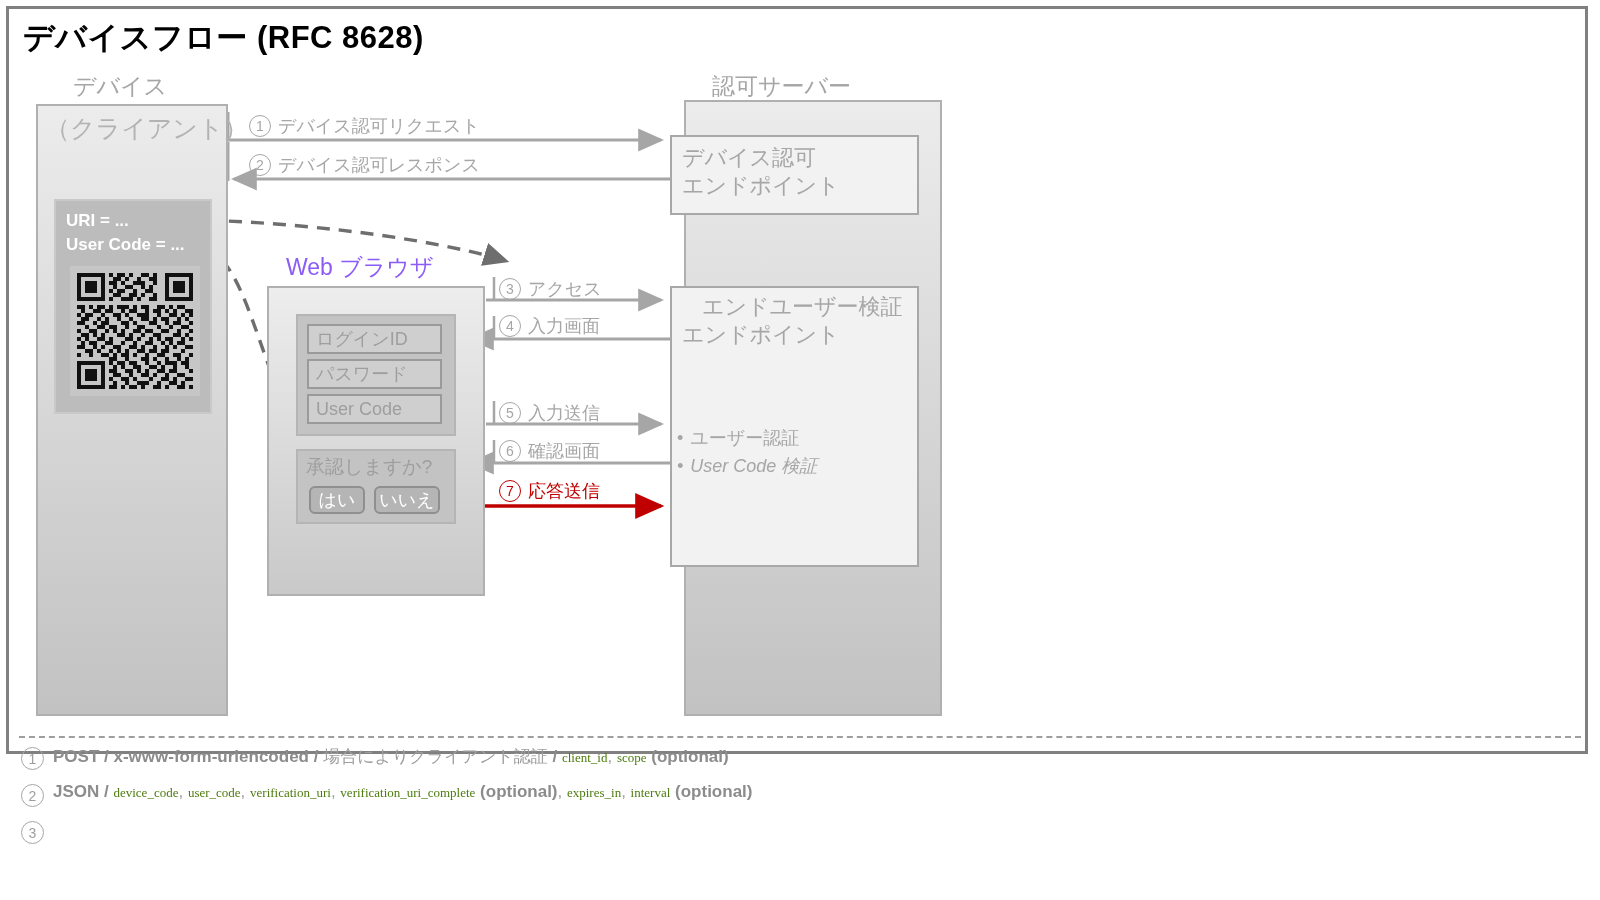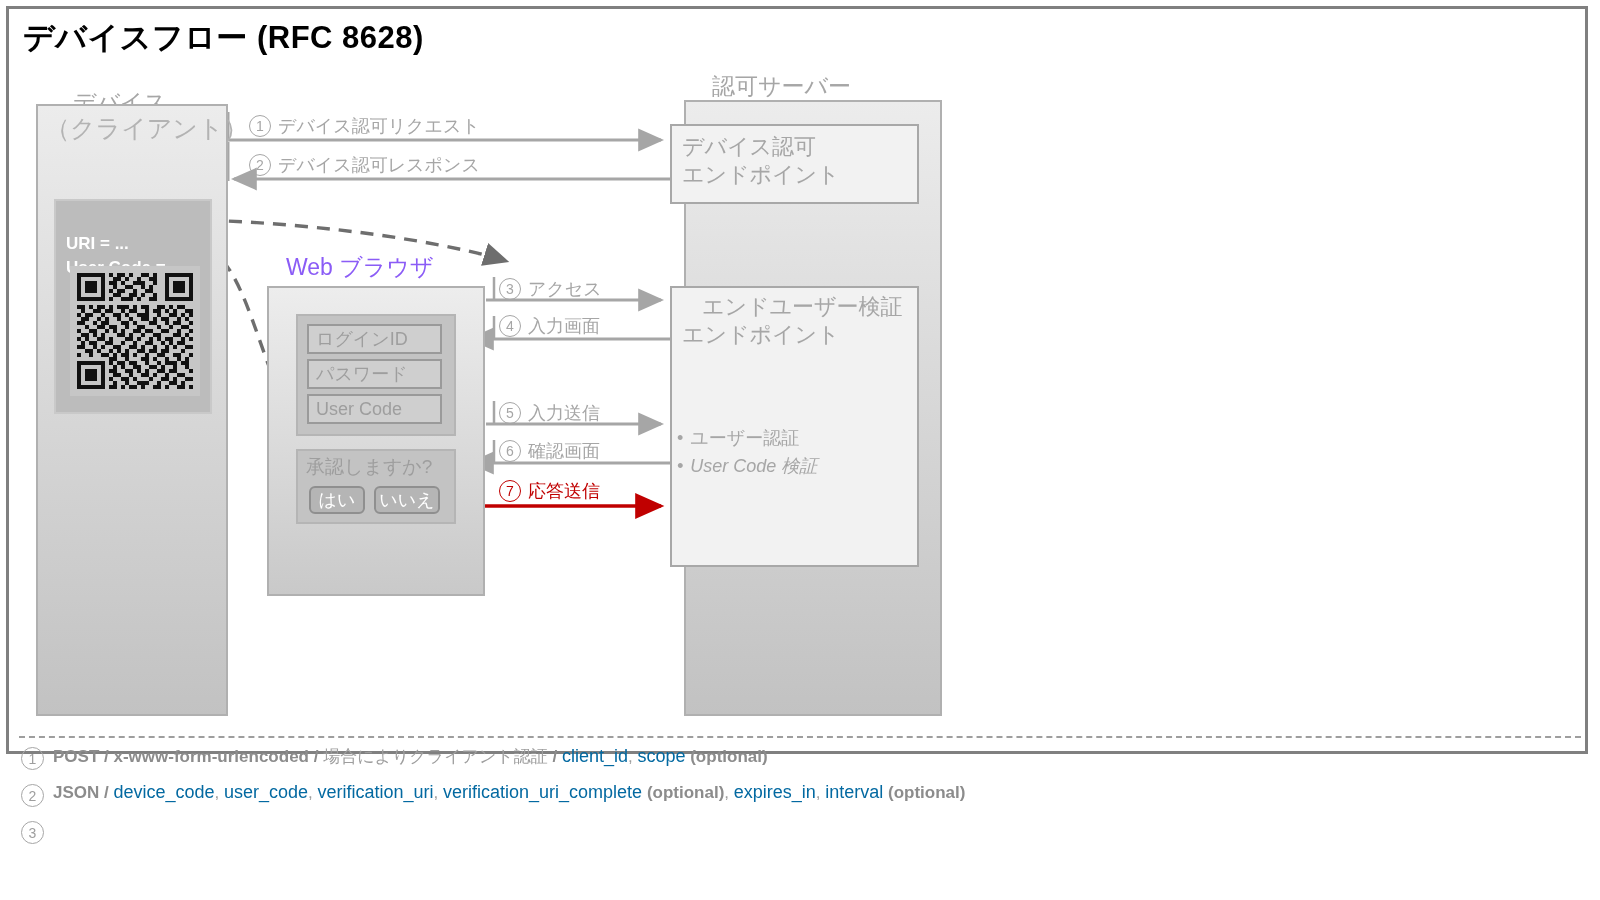--- a/index.html
+++ b/index.html
@@ -13,31 +13,31 @@
   #title{position:absolute;left:14px;top:8px;font-size:31px;font-weight:bold;
          color:#000;letter-spacing:.5px;white-space:nowrap;}
 
   
   .col{position:absolute;border:2px solid #b0b0b0;box-sizing:border-box;
        background:linear-gradient(#ececec,#c2c2c2);}
   #device-col{left:27px;top:95px;width:192px;height:612px;}
   #server-col{left:675px;top:91px;width:258px;height:616px;}
 
   .col-title{position:absolute;font-size:23px;color:#a6a6a6;white-space:nowrap;}
-  #device-col-title{left:64px;top:78px;}
+  #device-col-title{left:64px;top:62px;}
   #server-col-title{left:703px;top:62px;}
   #browser-col-title{left:277px;top:243px;font-size:23px;color:#8b5cf6;white-space:nowrap;position:absolute;}
 
   #device-sub{position:absolute;left:36px;top:103px;font-size:25px;color:#b3b3b3;white-space:nowrap;}
 
   
   #info-box{position:absolute;left:45px;top:190px;width:158px;height:215px;
             background:#bcbcbc;border:2px solid #c9c9c9;box-sizing:border-box;}
   .info-line{position:absolute;left:10px;color:#ffffff;font-size:17px;font-weight:bold;
-             white-space:nowrap;margin-top:23px;}
+             white-space:nowrap;}
   #info-uri{top:10px;}
   #info-code{top:34px;}
   #qr-wrap{position:absolute;left:14px;top:65px;width:130px;height:130px;background:#c6c6c6;
            display:flex;align-items:center;justify-content:center;}
   #qr{width:116px;height:116px;}
 
   
   #browser{position:absolute;left:258px;top:277px;width:218px;height:310px;
            border:2px solid #b0b0b0;box-sizing:border-box;
            background:linear-gradient(#ededed,#c9c9c9);}
@@ -55,21 +55,21 @@
   #confirm-q{position:absolute;left:8px;top:3px;font-size:19px;color:#9e9e9e;white-space:nowrap;}
   .btn{position:absolute;top:35px;height:28px;background:#b5b5b5;border:2px solid #8f8f8f;
        border-radius:6px;box-sizing:border-box;color:#fff;font-size:18px;
        display:flex;align-items:center;justify-content:center;}
   #btn-yes{left:11px;width:56px;}
   #btn-no{left:76px;width:66px;}
 
   
   .ep{position:absolute;border:2px solid #a8a8a8;box-sizing:border-box;background:#f2f2f2;
       color:#a6a6a6;}
-  #ep-device{left:661px;top:115px;width:249px;height:80px;}
+  #ep-device{left:661px;top:126px;width:249px;height:80px;}
   #ep-verify{left:661px;top:277px;width:249px;height:281px;}
   .ep-line{position:absolute;left:10px;font-size:22px;white-space:nowrap;}
   #epd1{top:6px;} #epd2{top:34px;}
   #epv1{top:4px;margin-left:20px;} #epv2{top:32px;}
   .bullet{position:absolute;left:5px;font-size:18px;white-space:nowrap;color:#a6a6a6;}
   #bl1{top:138px;} #bl2{top:166px;font-style:italic;}
   .bullet::before{content:"\2022";margin-right:7px;}
 
   
   .step{position:absolute;white-space:nowrap;font-size:18px;color:#a6a6a6;
@@ -88,21 +88,21 @@
   #s7{left:490px;top:470px;}
 
   
   #sep{position:absolute;left:10px;top:727px;width:1562px;height:0;
        border-top:2px dashed #9e9e9e;}
   #notes{position:absolute;left:12px;top:736px;width:1560px;}
   .note{display:flex;align-items:flex-start;gap:9px;margin-bottom:12px;
         font-size:17px;color:#9e9e9e;white-space:nowrap;}
   .note .num{width:23px;height:23px;font-size:14px;margin-top:2px;}
   .b{font-weight:bold;color:#8c8c8c;}
-  .mono{font-family:Liberation Sans, sans-serif;color:#0369a1;font-size:18px;}
+  .mono{font-family:Liberation Serif, serif;color:#4d7c0f;font-size:13px;}
 </style>
 </head>
 <body>
 
 <div id="frame">
 
   <div id="title">デバイスフロー (RFC 8628)</div>
 
   <svg id="arrows" width="1576" height="880" style="position:absolute;left:0;top:0;pointer-events:none;">
     <defs>

